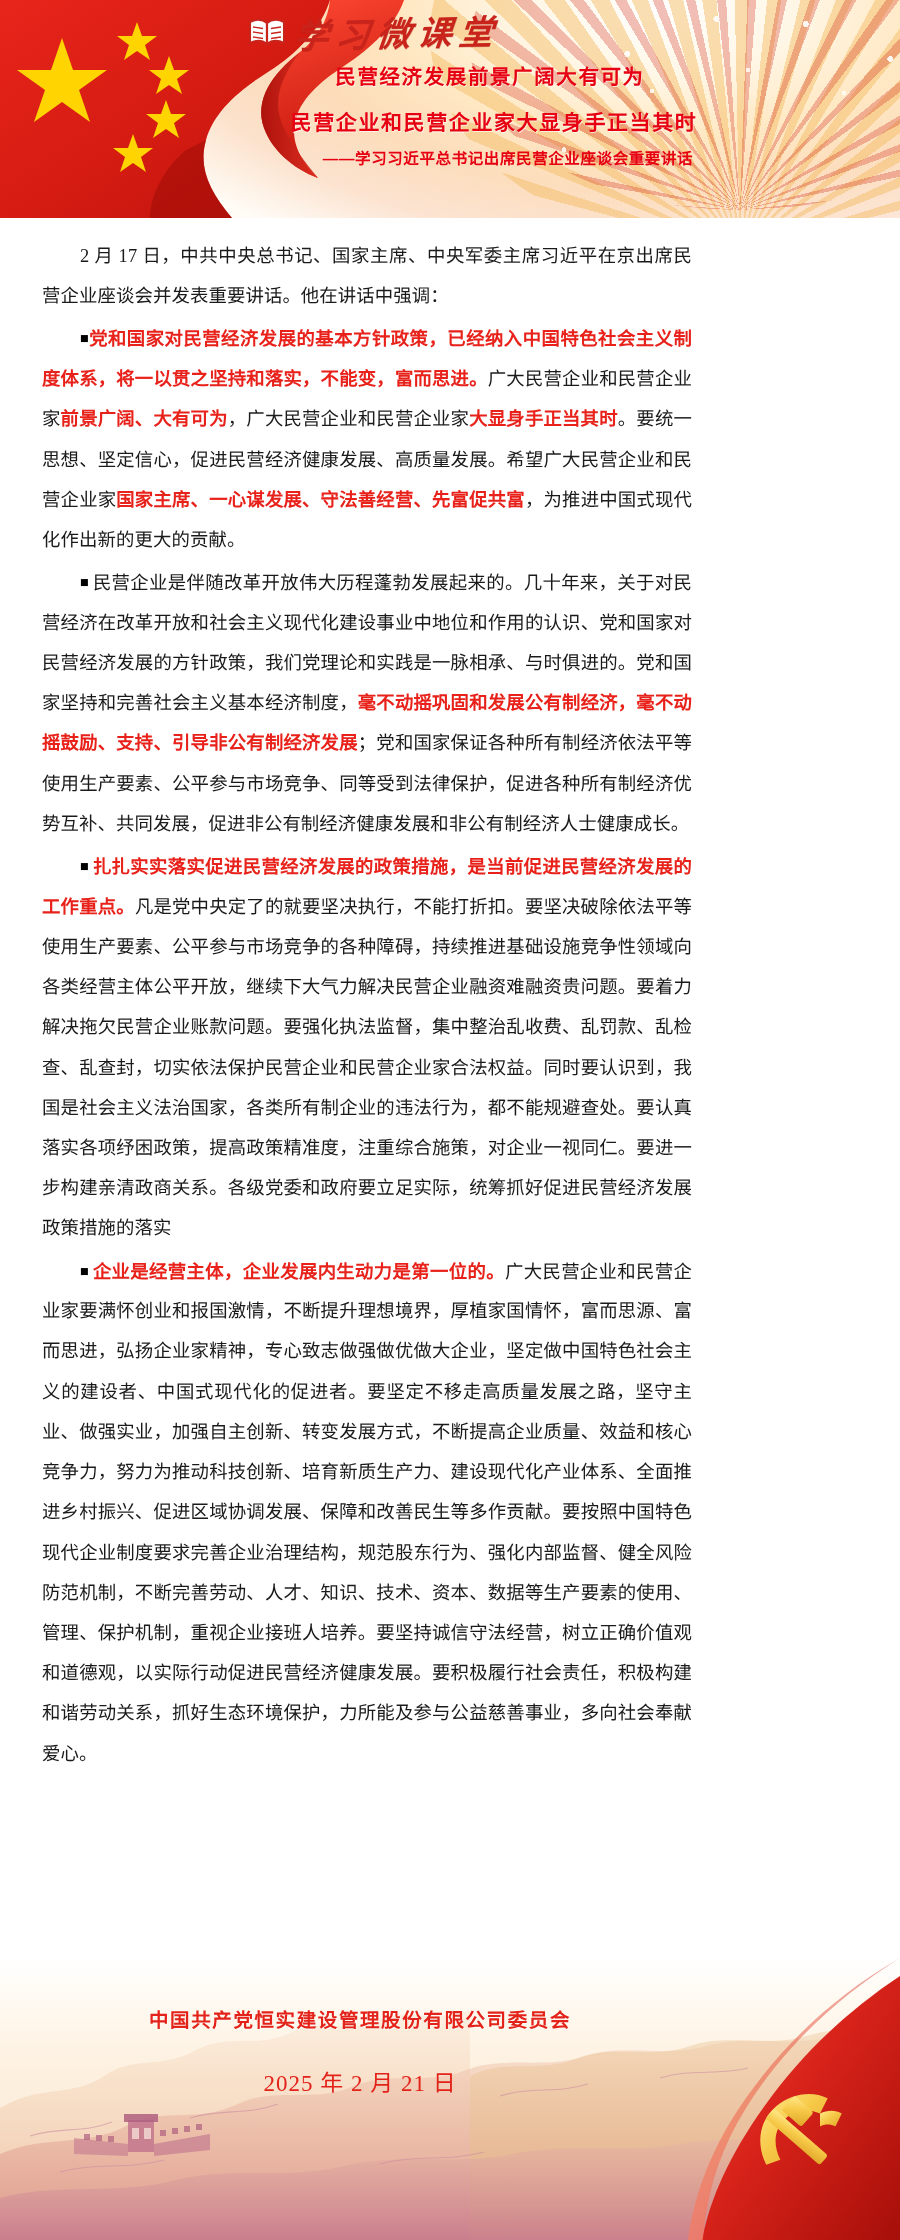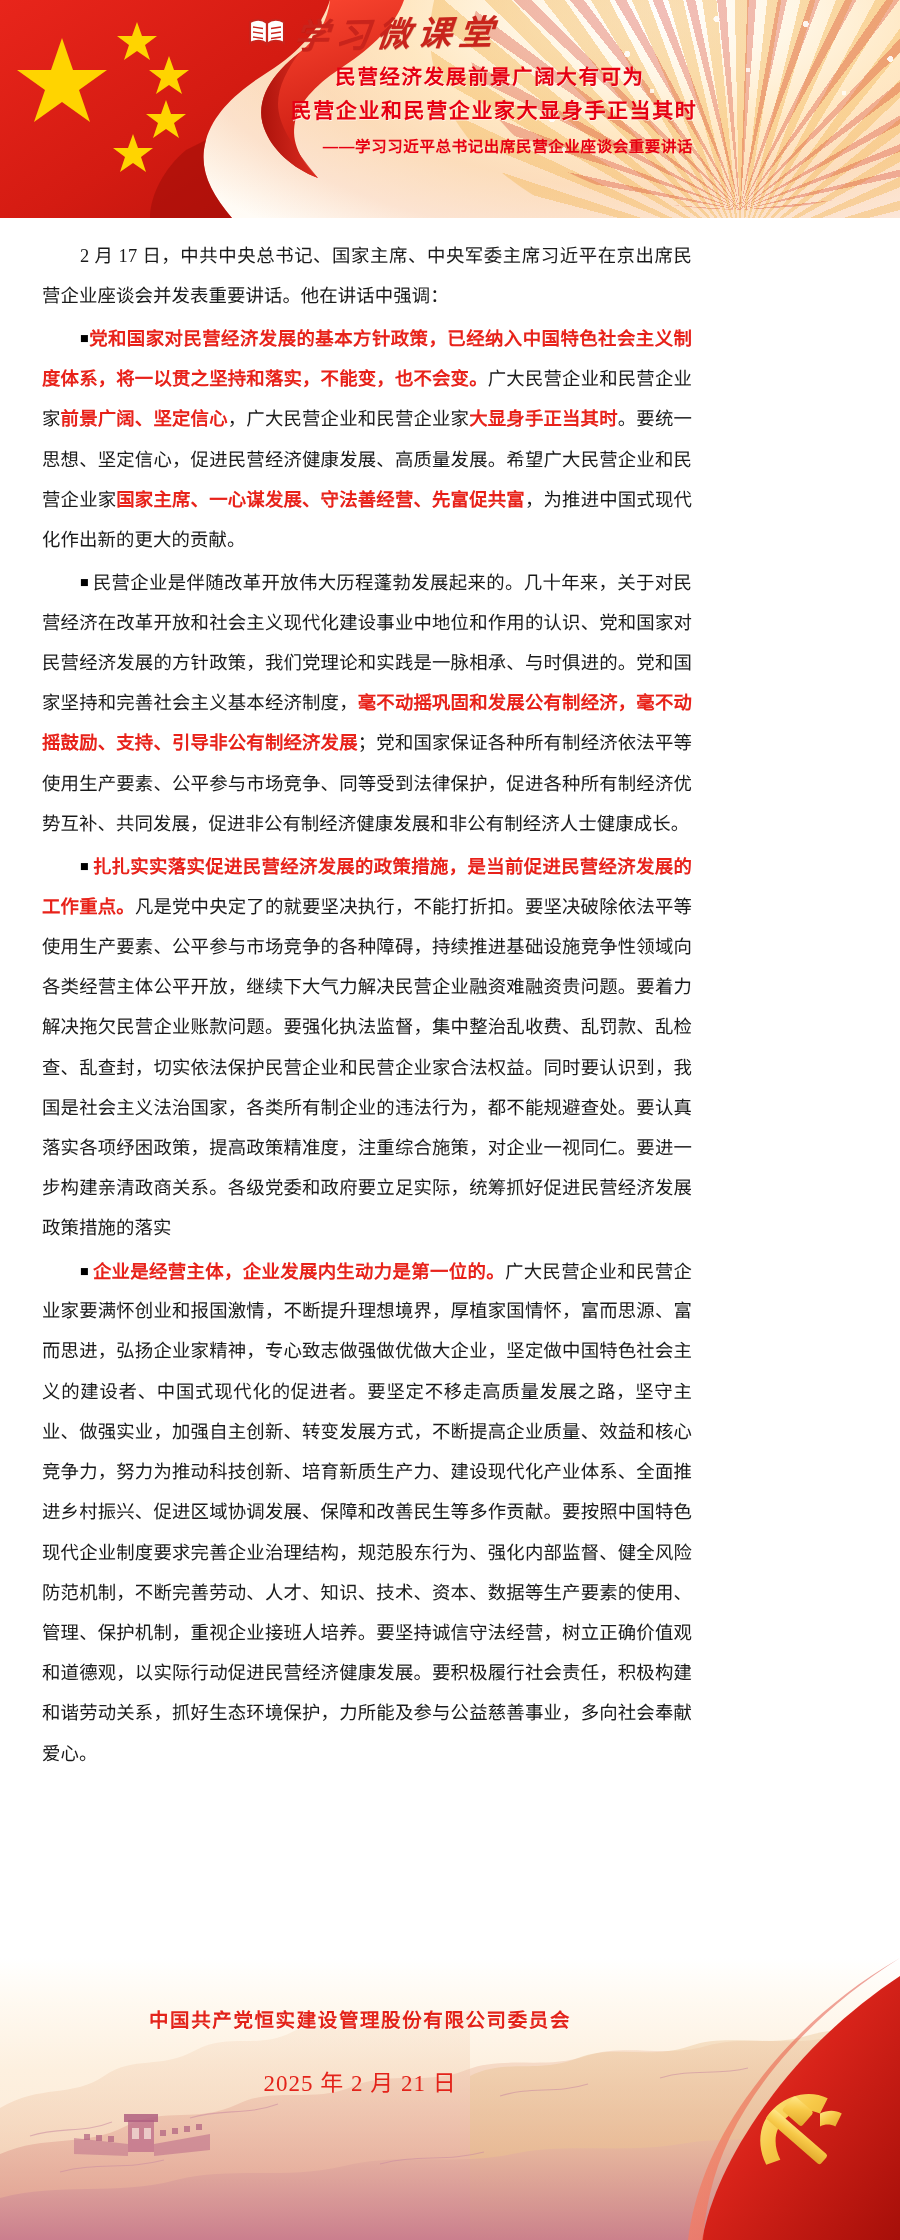--- a/index.html
+++ b/index.html
@@ -98,21 +98,21 @@
   .title-line {
     color:#e60012;
     font-family:"Liberation Sans","DejaVu Sans",sans-serif;
     font-weight:700;
     font-size:20.5px;
     letter-spacing:1.6px;
     line-height:30px;
     padding-left:80px;
     text-shadow:0.7px 0.7px 0 rgba(255,255,255,.65);
   }
-  .title-line.l2 { font-size:21px; padding-left:88px; margin-top:4px; }
+  .title-line.l2 { font-size:21px; padding-left:88px; margin-top:16px; }
   .subtitle-line {
     color:#e60012;
     font-family:"Liberation Sans","DejaVu Sans",sans-serif;
     font-weight:700;
     font-size:15.5px;
     letter-spacing:.6px;
     line-height:26px;
     margin-top:8px;
     padding-left:116px;
   }
@@ -233,21 +233,21 @@
 
   <div class="titles">
     <div class="title-line">民营经济发展前景广阔大有可为</div>
     <div class="title-line l2">民营企业和民营企业家大显身手正当其时</div>
     <div class="subtitle-line">——学习习近平总书记出席民营企业座谈会重要讲话</div>
   </div>
 </div>
 
 <div class="content">
   <p class="para indent"><span>2 月 17 日，中共中央总书记、国家主席、中央军委主席习近平在京出席民营企业座谈会并发表重要讲话。他在讲话中强调：</span></p>
-  <p class="para indent"><span class="sq">■</span><span class="hl">党和国家对民营经济发展的基本方针政策，已经纳入中国特色社会主义制度体系，将一以贯之坚持和落实，不能变，也不会变。</span><span>广大民营企业和民营企业家</span><span class="hl">前景广阔、坚定信心</span><span>，广大民营企业和民营企业家</span><span class="hl">大显身手正当其时</span><span>。要统一思想、坚定信心，促进民营经济健康发展、高质量发展。希望广大民营企业和民营企业家</span><span class="hl">国家主席、一心谋发展、守法善经营、先富促共富</span><span>，为推进中国式现代化作出新的更大的贡献。</span></p>
+  <p class="para indent"><span class="sq">■</span><span class="hl">党和国家对民营经济发展的基本方针政策，已经纳入中国特色社会主义制度体系，将一以贯之坚持和落实，不能变，富而思进。</span><span>广大民营企业和民营企业家</span><span class="hl">前景广阔、大有可为</span><span>，广大民营企业和民营企业家</span><span class="hl">大显身手正当其时</span><span>。要统一思想、坚定信心，促进民营经济健康发展、高质量发展。希望广大民营企业和民营企业家</span><span class="hl">国家主席、一心谋发展、守法善经营、先富促共富</span><span>，为推进中国式现代化作出新的更大的贡献。</span></p>
   <p class="para indent"><span class="sq">■ </span><span>民营企业是伴随改革开放伟大历程蓬勃发展起来的。几十年来，关于对民营经济在改革开放和社会主义现代化建设事业中地位和作用的认识、党和国家对民营经济发展的方针政策，我们党理论和实践是一脉相承、与时俱进的。党和国家坚持和完善社会主义基本经济制度，</span><span class="hl">毫不动摇巩固和发展公有制经济，毫不动摇鼓励、支持、引导非公有制经济发展</span><span>；党和国家保证各种所有制经济依法平等使用生产要素、公平参与市场竞争、同等受到法律保护，促进各种所有制经济优势互补、共同发展，促进非公有制经济健康发展和非公有制经济人士健康成长。</span></p>
   <p class="para indent"><span class="sq">■ </span><span class="hl">扎扎实实落实促进民营经济发展的政策措施，是当前促进民营经济发展的工作重点。</span><span>凡是党中央定了的就要坚决执行，不能打折扣。要坚决破除依法平等使用生产要素、公平参与市场竞争的各种障碍，持续推进基础设施竞争性领域向各类经营主体公平开放，继续下大气力解决民营企业融资难融资贵问题。要着力解决拖欠民营企业账款问题。要强化执法监督，集中整治乱收费、乱罚款、乱检查、乱查封，切实依法保护民营企业和民营企业家合法权益。同时要认识到，我国是社会主义法治国家，各类所有制企业的违法行为，都不能规避查处。要认真落实各项纾困政策，提高政策精准度，注重综合施策，对企业一视同仁。要进一步构建亲清政商关系。各级党委和政府要立足实际，统筹抓好促进民营经济发展政策措施的落实</span></p>
   <p class="para indent"><span class="sq">■ </span><span class="hl">企业是经营主体，企业发展内生动力是第一位的。</span><span>广大民营企业和民营企业家要满怀创业和报国激情，不断提升理想境界，厚植家国情怀，富而思源、富而思进，弘扬企业家精神，专心致志做强做优做大企业，坚定做中国特色社会主义的建设者、中国式现代化的促进者。要坚定不移走高质量发展之路，坚守主业、做强实业，加强自主创新、转变发展方式，不断提高企业质量、效益和核心竞争力，努力为推动科技创新、培育新质生产力、建设现代化产业体系、全面推进乡村振兴、促进区域协调发展、保障和改善民生等多作贡献。要按照中国特色现代企业制度要求完善企业治理结构，规范股东行为、强化内部监督、健全风险防范机制，不断完善劳动、人才、知识、技术、资本、数据等生产要素的使用、管理、保护机制，重视企业接班人培养。要坚持诚信守法经营，树立正确价值观和道德观，以实际行动促进民营经济健康发展。要积极履行社会责任，积极构建和谐劳动关系，抓好生态环境保护，力所能及参与公益慈善事业，多向社会奉献爱心。</span></p>
 </div>
 
 <div class="footer">
 
   <svg class="mountains" viewBox="0 0 900 282" preserveAspectRatio="none">
     <defs>
       <linearGradient id="mA" x1="0" y1="0" x2="0" y2="1">

